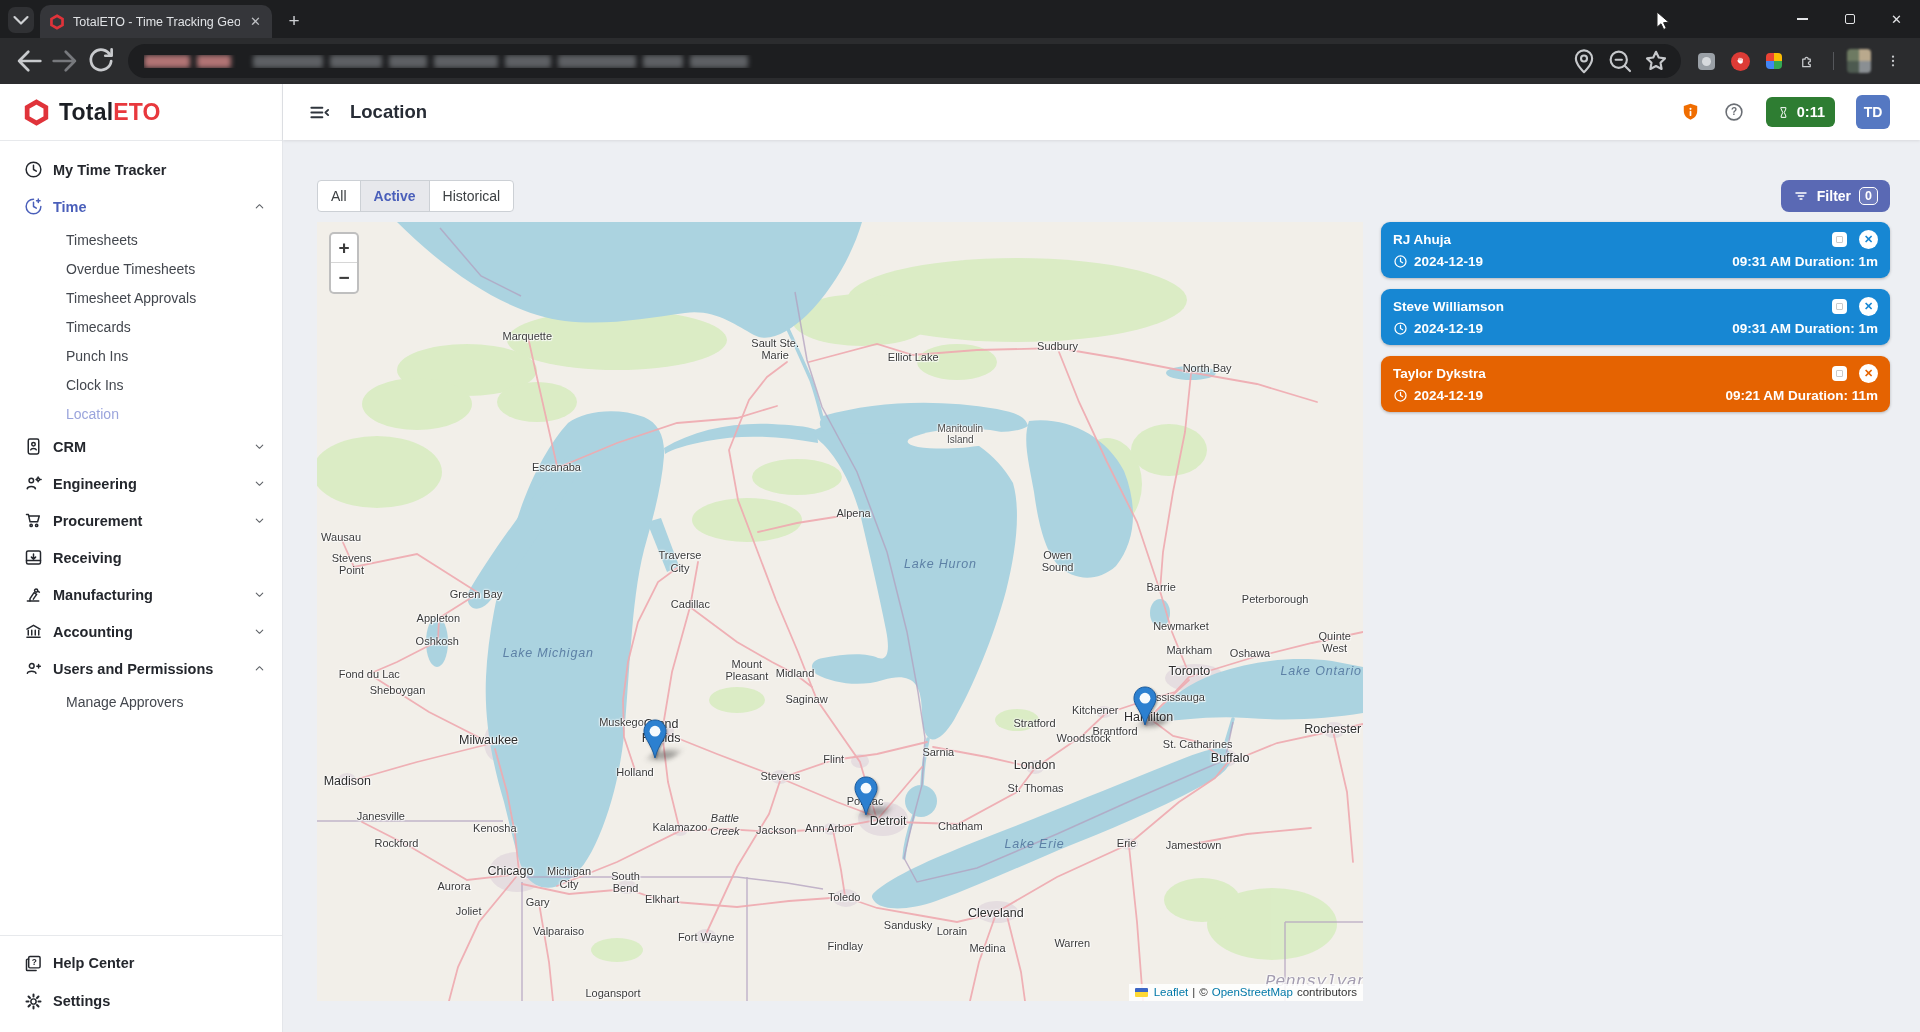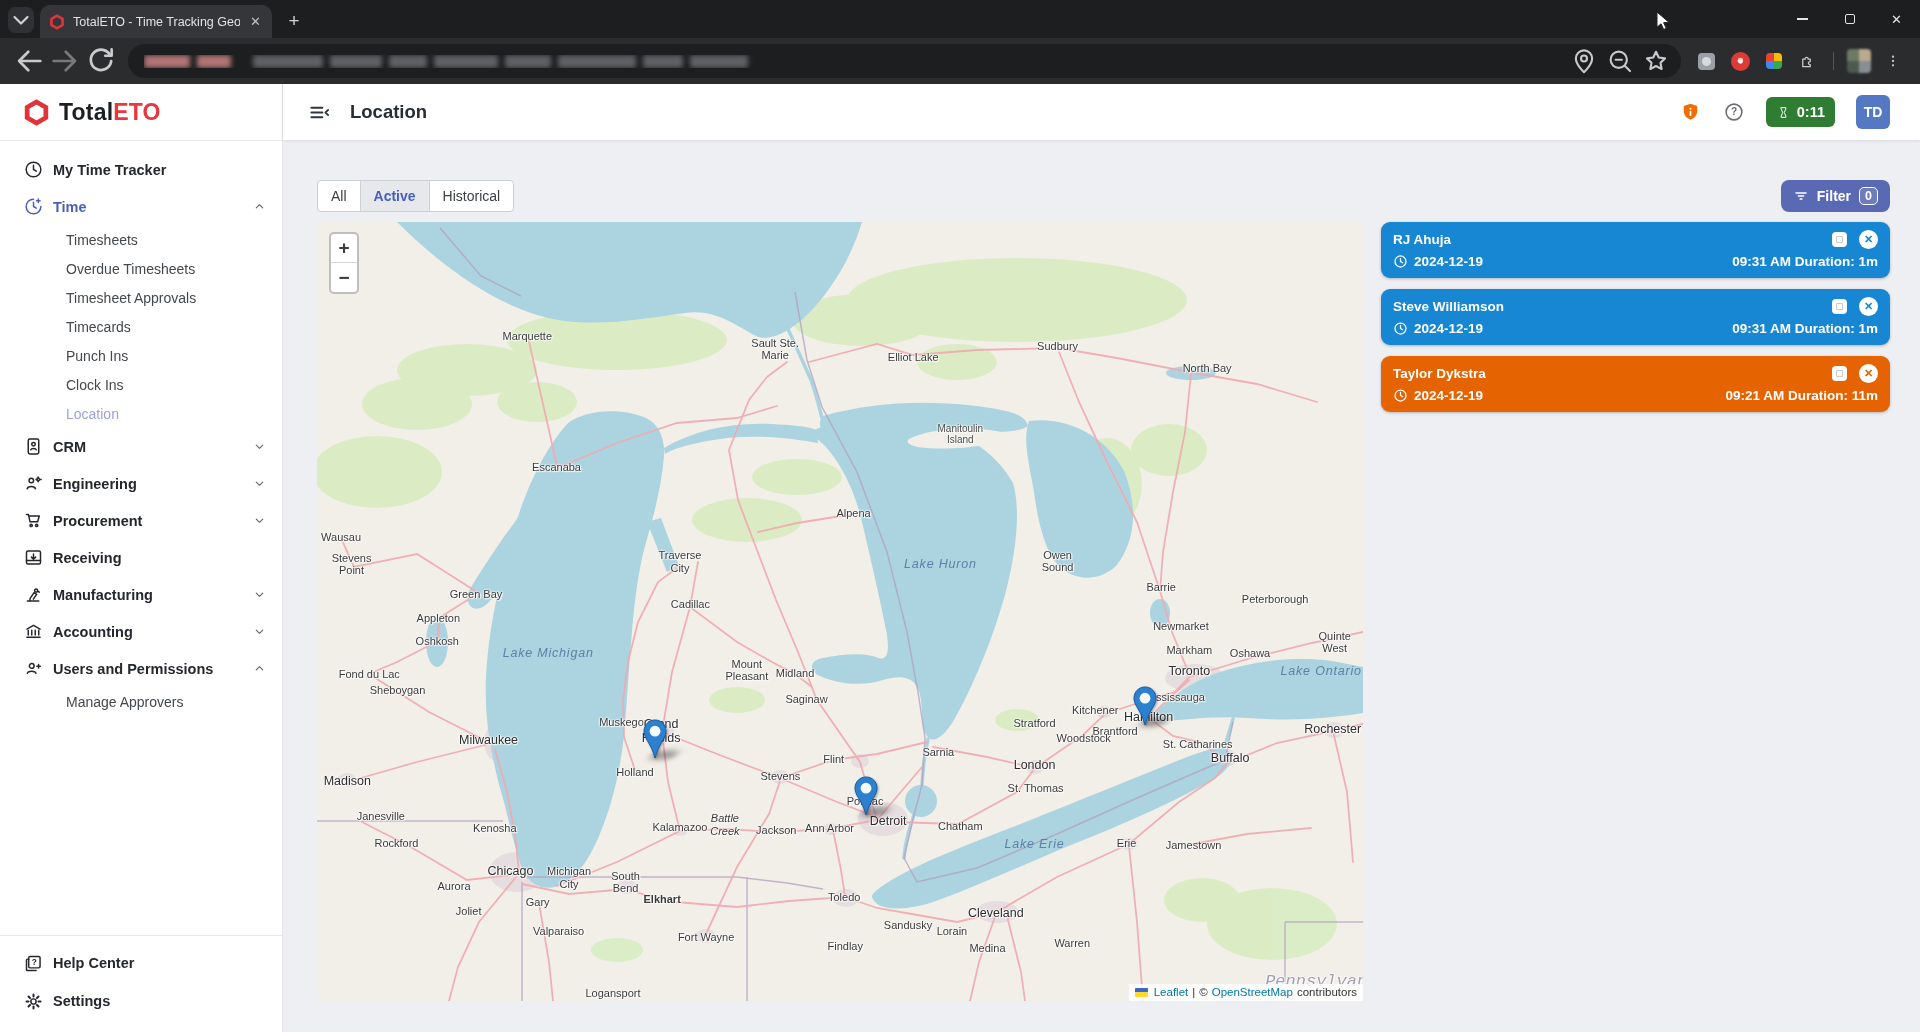--- a/index.html
+++ b/index.html
@@ -706,21 +706,21 @@
                 <div class="maplabel water" style="left: 68.6%; top: 79.9%;">Lake Erie</div>
                 <div class="maplabel city" style="left: 77.4%; top: 79.7%;">Erie</div>
                 <div class="maplabel city" style="left: 83.8%; top: 80%;">Jamestown</div>
                 <div class="maplabel big" style="left: 18.5%; top: 83.3%;">Chicago</div>
                 <div class="maplabel city" style="left: 24.1%; top: 84.2%;">Michigan
 City</div>
                 <div class="maplabel city" style="left: 29.5%; top: 84.8%;">South
 Bend</div>
                 <div class="maplabel city" style="left: 13.1%; top: 85.2%;">Aurora</div>
                 <div class="maplabel city" style="left: 50.4%; top: 86.6%;">Toledo</div>
-                <div class="maplabel city" style="left: 33%; top: 86.9%; font-weight: bold;">Elkhart</div>
+                <div class="maplabel city" style="left: 33%; top: 86.9%;">Elkhart</div>
                 <div class="maplabel city" style="left: 21.1%; top: 87.3%;">Gary</div>
                 <div class="maplabel city" style="left: 14.5%; top: 88.5%;">Joliet</div>
                 <div class="maplabel big" style="left: 64.9%; top: 88.7%;">Cleveland</div>
                 <div class="maplabel city" style="left: 56.5%; top: 90.3%;">Sandusky</div>
                 <div class="maplabel city" style="left: 60.7%; top: 91%;">Lorain</div>
                 <div class="maplabel city" style="left: 23.1%; top: 91%;">Valparaiso</div>
                 <div class="maplabel city" style="left: 37.2%; top: 91.8%;">Fort Wayne</div>
                 <div class="maplabel city" style="left: 50.5%; top: 92.9%;">Findlay</div>
                 <div class="maplabel city" style="left: 64.1%; top: 93.2%;">Medina</div>
                 <div class="maplabel city" style="left: 72.2%; top: 92.5%;">Warren</div>

